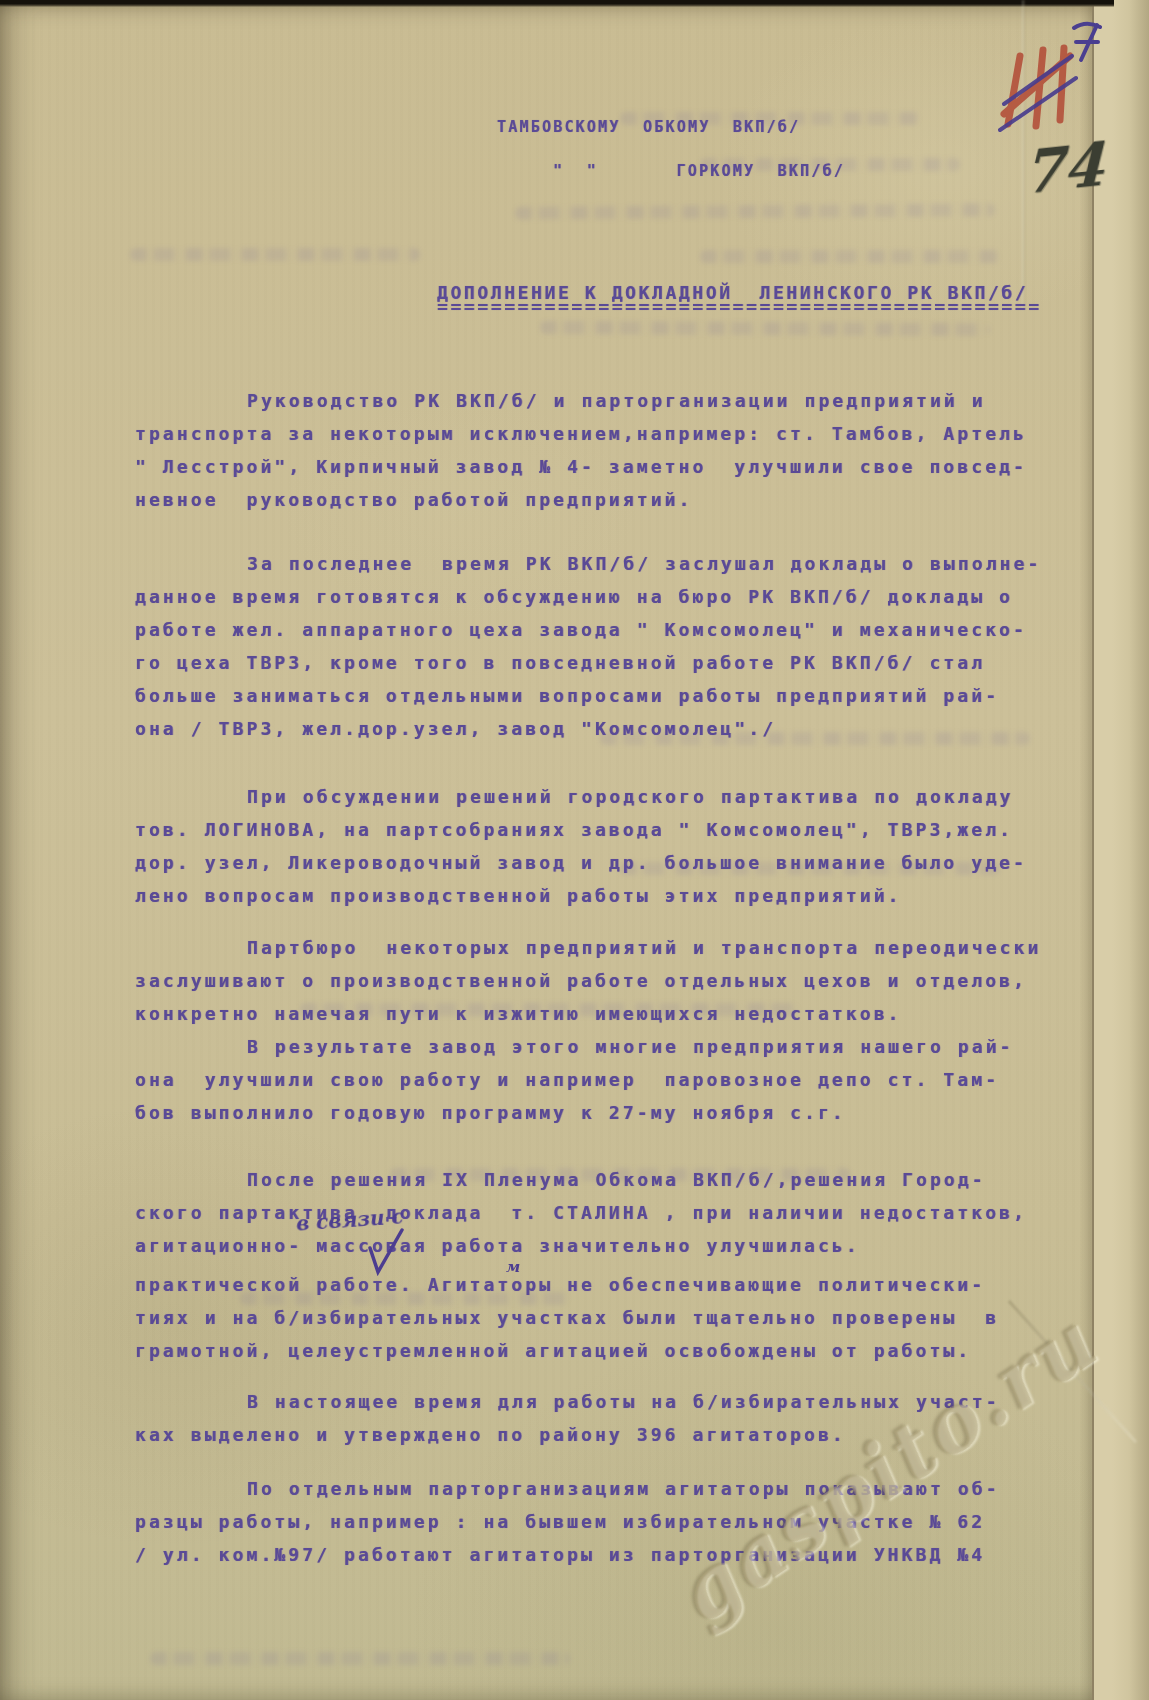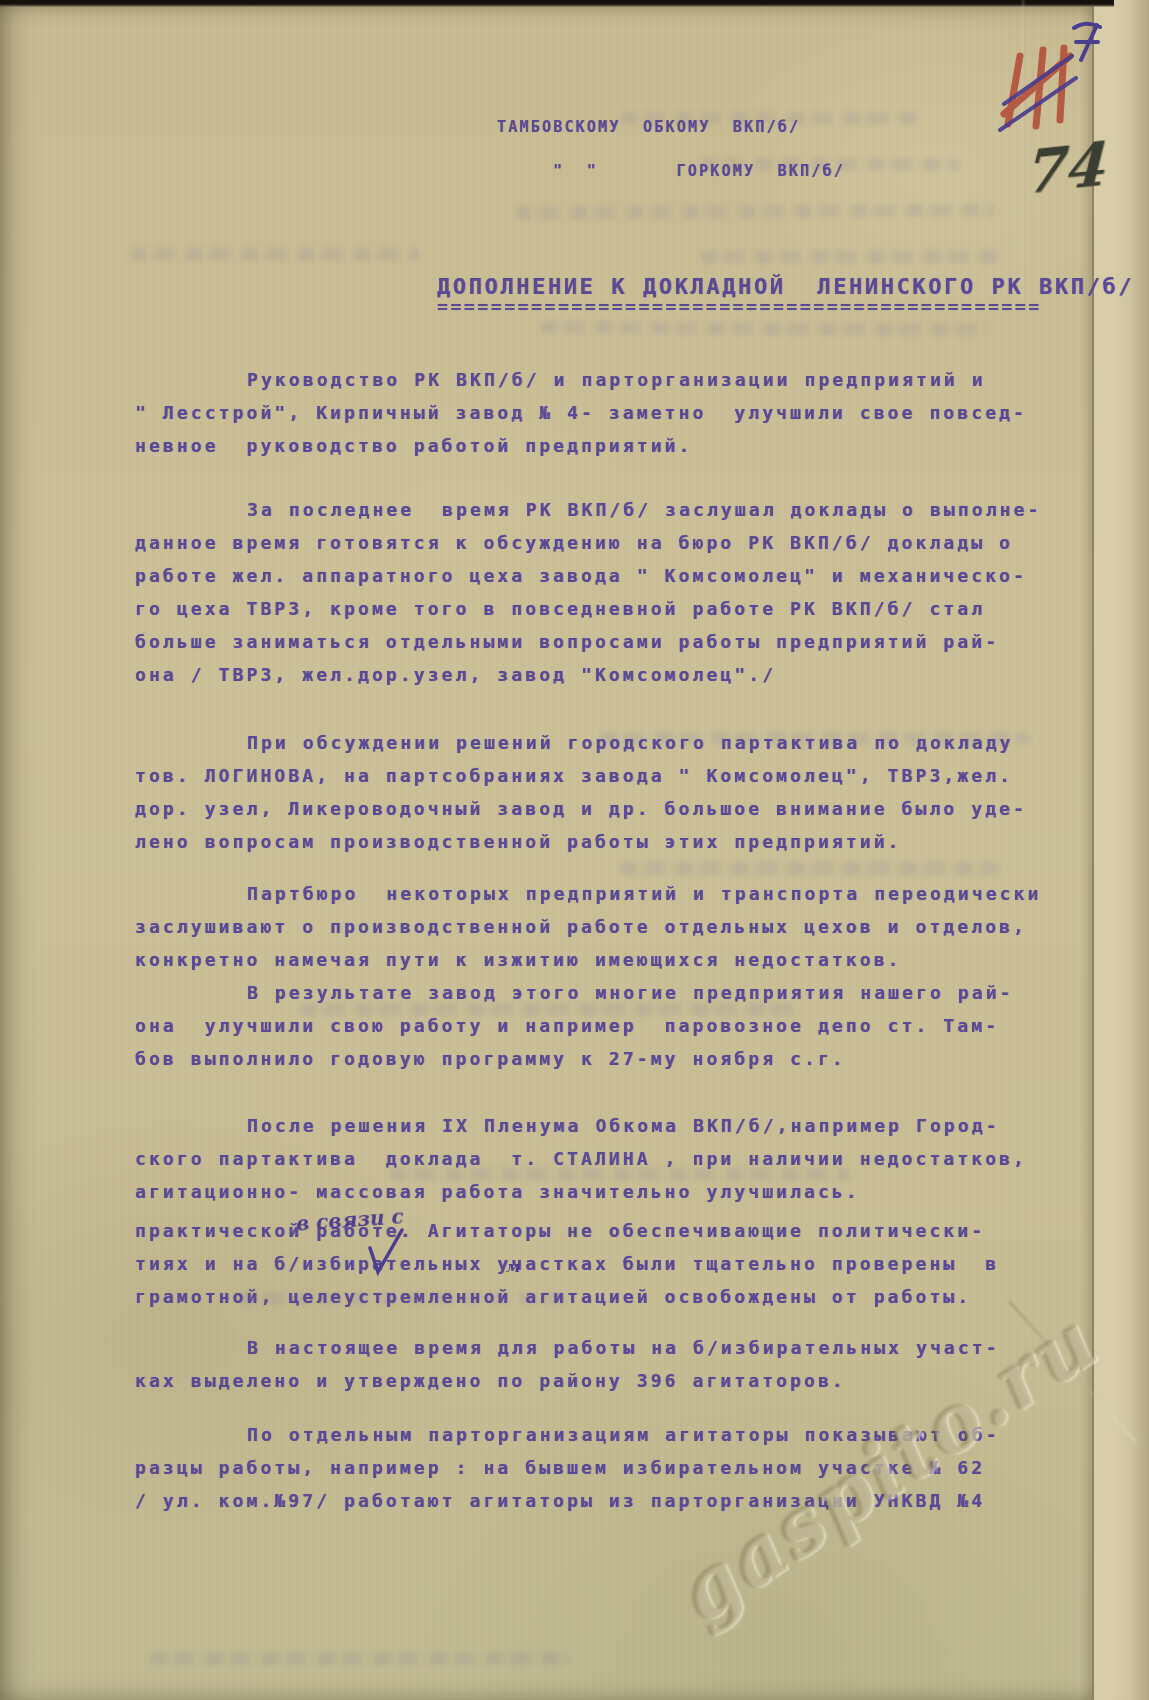--- a/index.html
+++ b/index.html
@@ -29,24 +29,24 @@
     background:linear-gradient(90deg,rgba(255,255,240,0.30),rgba(90,80,50,0.15));}
   .crease-d{position:absolute;left:1010px;top:1300px;width:190px;height:3px;filter:blur(1.2px);
     transform:rotate(48deg);transform-origin:left top;
     background:linear-gradient(90deg,rgba(95,85,55,0.25),rgba(255,255,240,0.22));}
 
   .typewritten{color:#5a4a96;font-weight:700;filter:blur(0.3px);
     text-shadow:0.6px 0.4px 0 rgba(90,74,150,0.45), 0 0 1px rgba(90,74,150,0.35);}
   .hdr{position:absolute;font-size:15px;letter-spacing:2.2px;white-space:pre;}
   .hdr1{left:497px;top:118px;}
   .hdr2{left:553px;top:162px;}
-  .doc-title{position:absolute;left:437px;top:274px;font-size:22px;letter-spacing:2.6px;white-space:pre;}
+  .doc-title{position:absolute;left:437px;top:282px;font-size:18px;letter-spacing:2.6px;white-space:pre;}
   .doc-underline{position:absolute;left:437px;top:296px;font-size:18px;letter-spacing:2.6px;white-space:pre;}
 
-  .body-text{position:absolute;left:135px;top:363px;width:950px;}
+  .body-text{position:absolute;left:135px;top:384px;width:950px;}
   .line{white-space:pre;line-height:33px;height:33px;font-size:18px;letter-spacing:3.1px;}
   .first{padding-left:112px;}
   .g1{margin-top:31px}.g2{margin-top:35px}.g3{margin-top:19px}.g4{margin-top:0}
   .g5{margin-top:34px}.g6{margin-top:6px}.g7{margin-top:18px}.g8{margin-top:21px}
 
   .pencil-74{position:absolute;left:1028px;top:134px;font-family:"DejaVu Serif",serif;
     font-style:italic;font-size:58px;font-weight:700;color:#3b3e32;
     transform:rotate(-6deg) skewX(-10deg);filter:blur(0.3px);
     text-shadow:1px 1px 0 rgba(59,62,50,0.35);}
   .red-tally{position:absolute;left:998px;top:42px;}
@@ -94,20 +94,21 @@
   <div class="crease-d"></div>
 
   <div class="typewritten hdr hdr1">ТАМБОВСКОМУ  ОБКОМУ  ВКП/б/</div>
   <div class="typewritten hdr hdr2">"  "       ГОРКОМУ  ВКП/б/</div>
   <div class="typewritten doc-title">ДОПОЛНЕНИЕ К ДОКЛАДНОЙ  ЛЕНИНСКОГО РК ВКП/б/</div>
   <div class="typewritten doc-underline">=============================================</div>
 
   <div class="body-text typewritten">
     <div class="para">
       <div class="line first">Руководство РК ВКП/б/ и парторганизации предприятий и</div>
+      <div class="line">транспорта за некоторым исключением,например: ст. Тамбов, Артель</div>
       <div class="line">" Лесстрой", Кирпичный завод № 4- заметно  улучшили свое повсед-</div>
       <div class="line">невное  руководство работой предприятий.</div>
     </div>
     <div class="para g1">
       <div class="line first">За последнее  время РК ВКП/б/ заслушал доклады о выполне-</div>
       <div class="line">данное время готовятся к обсуждению на бюро РК ВКП/б/ доклады о</div>
       <div class="line">работе жел. аппаратного цеха завода " Комсомолец" и механическо-</div>
       <div class="line">го цеха ТВРЗ, кроме того в повседневной работе РК ВКП/б/ стал</div>
       <div class="line">больше заниматься отдельными вопросами работы предприятий рай-</div>
       <div class="line">она / ТВРЗ, жел.дор.узел, завод "Комсомолец"./</div>
@@ -122,21 +123,21 @@
       <div class="line first">Партбюро  некоторых предприятий и транспорта переодически</div>
       <div class="line">заслушивают о производственной работе отдельных цехов и отделов,</div>
       <div class="line">конкретно намечая пути к изжитию имеющихся недостатков.</div>
     </div>
     <div class="para g4">
       <div class="line first">В результате завод этого многие предприятия нашего рай-</div>
       <div class="line">она  улучшили свою работу и например  паровозное депо ст. Там-</div>
       <div class="line">бов выполнило годовую программу к 27-му ноября с.г.</div>
     </div>
     <div class="para g5">
-      <div class="line first">После решения IX Пленума Обкома ВКП/б/,например Город-</div>
+      <div class="line first">После решения IX Пленума Обкома ВКП/б/,решения Город-</div>
       <div class="line">ского партактива  доклада  т. СТАЛИНА , при наличии недостатков,</div>
       <div class="line">агитационно- массовая работа значительно улучшилась.</div>
     </div>
     <div class="para g6">
       <div class="line">практической работе. Агитаторы не обеспечивающие политически-</div>
       <div class="line">тиях и на б/избирательных участках были тщательно проверены  в</div>
       <div class="line">грамотной, целеустремленной агитацией освобождены от работы.</div>
     </div>
     <div class="para g7">
       <div class="line first">В настоящее время для работы на б/избирательных участ-</div>

